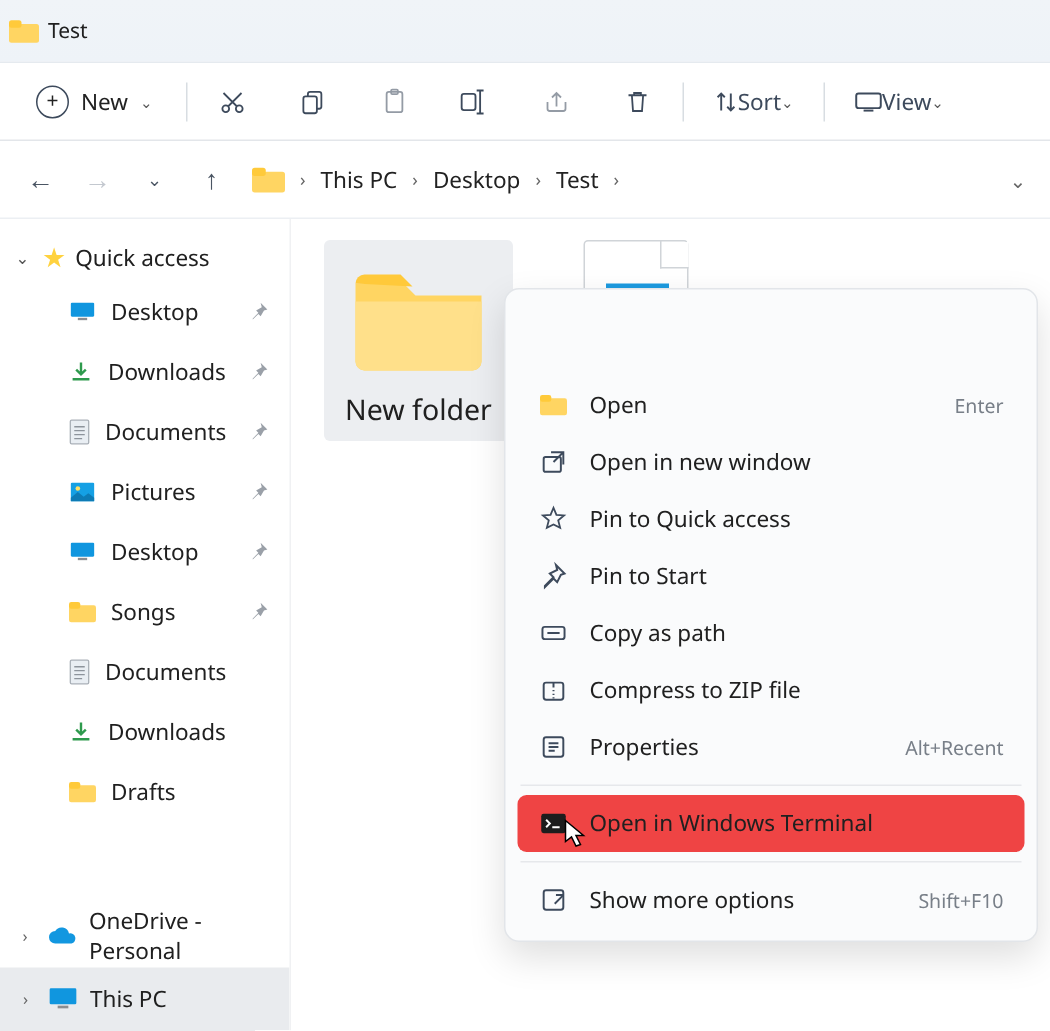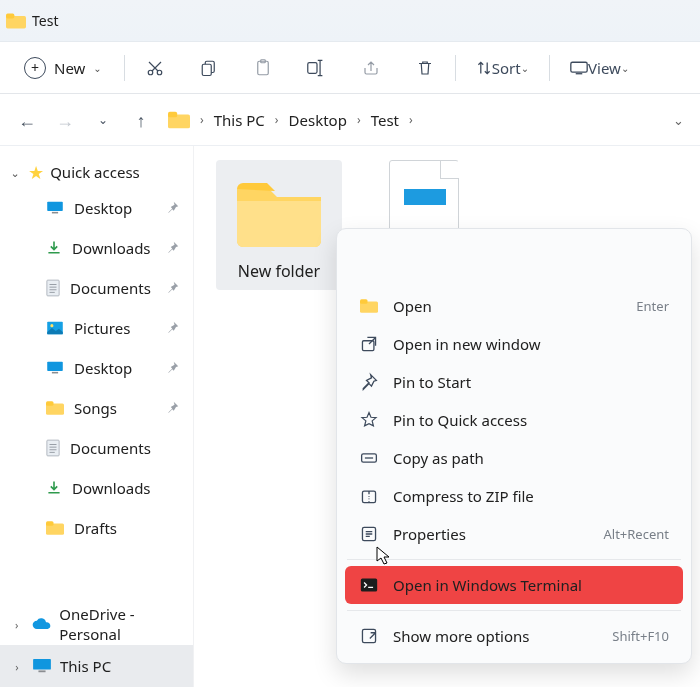--- a/index.html
+++ b/index.html
@@ -31,26 +31,26 @@
   .side-head .exp { font-size: 11px; color: #555; width: 14px; text-align: center; }
   .side-item { display: flex; align-items: center; height: 40px; padding-left: 38px; gap: 10px; font-size: 15px; position: relative; }
   .side-item .pin { position: absolute; right: 14px; color: #9aa0a8; font-size: 13px; }
   .side-bottom { margin-top: auto; }
   .side-root { display: flex; align-items: center; height: 42px; padding-left: 10px; gap: 8px; font-size: 15px; }
   .side-root .exp { font-size: 11px; color: #666; width: 14px; text-align: center; }
   .content { flex: 1; position: relative; padding: 14px 0 0 22px; }
   .item-tile { width: 126px; display: flex; flex-direction: column; align-items: center; }
   .item-tile.selected { background: #eceef1; border-radius: 4px; }
   .tile-icon { width: 100px; height: 88px; display: flex; align-items: center; justify-content: center; margin-top: 8px; }
-  .tile-label { font-size: 16px; padding: 4px 0 8px; }
+  .tile-label { font-size: 19px; padding: 4px 0 8px; }
   .file-tile { position: absolute; left: 170px; top: 14px; width: 120px; display: flex; flex-direction: column; align-items: center; }
   .file-icon-box { width: 70px; height: 86px; background: #fff; border: 1px solid #d0d4d8; border-radius: 3px; position: relative; }
   .file-icon-box:before { content: ""; position: absolute; top: -1px; right: -1px; width: 18px; height: 18px; background: linear-gradient(135deg, transparent 49%, #fff 51%); border-bottom: 1px solid #d0d4d8; border-left: 1px solid #d0d4d8; }
   .file-stripe { position: absolute; left: 14px; top: 28px; width: 42px; height: 16px; background: #1d9be0; }
-  .ctx { position: absolute; left: 142px; top: 46px; width: 356px; background: #fafbfc; border: 1px solid #e2e5e9; border-radius: 10px; box-shadow: 0 10px 24px rgba(0,0,0,0.13); padding: 8px 6px; z-index: 50; margin-top: 36px; }
+  .ctx { position: absolute; left: 142px; top: 46px; width: 356px; background: #fafbfc; border: 1px solid #e2e5e9; border-radius: 10px; box-shadow: 0 10px 24px rgba(0,0,0,0.13); padding: 8px 6px; z-index: 50; }
   .ctx-top { display: flex; gap: 6px; padding: 4px 6px 10px; }
   .ctx-top .tb { width: 42px; height: 36px; display: flex; align-items: center; justify-content: center; color: #3d4a5c; }
   .ctx-item { height: 38px; display: flex; align-items: center; padding: 0 14px; gap: 14px; font-size: 15px; border-radius: 6px; margin: 0 2px; }
   .ctx-item .short { margin-left: auto; color: #787f88; font-size: 13px; text-align: center; }
   .ctx-item.hover { background: #ef4444; }
   .ctx-sep { height: 1px; background: #e6e8eb; margin: 6px 4px; }
   .ic { width: 20px; height: 20px; display: flex; align-items: center; justify-content: center; }
   .cursor { position: absolute; width: 16px; height: 20px; left: 182px; top: 400px; z-index: 60; }
   
   svg { overflow: visible; }
@@ -326,33 +326,33 @@
             <span class="ic">
               <svg width="18" height="18" viewBox="0 0 22 22" fill="none">
                 <rect x="3" y="7" width="14" height="12" rx="1.5" stroke="#3d4a5c" stroke-width="1.6"></rect>
                 <path d="M9 3 h10 v10 M19 3 l-8 8" stroke="#3d4a5c" stroke-width="1.6"></path>
               </svg>
             </span>
             <span>Open in new window</span>
           </div>
           <div class="ctx-item">
             <span class="ic">
-              <svg width="18" height="18" viewBox="0 0 22 22" fill="none">
-                <path d="M13 2 l7 7 -3 1 -3 6 -3 -3 -7 7 0 -1 7 -7 -3 -3 6 -3 z" stroke="#3d4a5c" stroke-width="1.6"></path>
-              </svg>
-            </span>
-            <span>Pin to Start</span>
-          </div>
-          <div class="ctx-item">
-            <span class="ic">
               <svg width="18" height="18" viewBox="0 0 24 24" fill="none">
                 <path d="M12 2 l2.6 6.3 6.8 .5 -5.2 4.4 1.7 6.6 L12 16.8 6.1 19.8 7.8 13.2 2.6 8.8 9.4 8.3 Z" stroke="#3d4a5c" stroke-width="1.6"></path>
               </svg>
             </span>
             <span>Pin to Quick access</span>
+          </div>
+          <div class="ctx-item">
+            <span class="ic">
+              <svg width="18" height="18" viewBox="0 0 22 22" fill="none">
+                <path d="M13 2 l7 7 -3 1 -3 6 -3 -3 -7 7 0 -1 7 -7 -3 -3 6 -3 z" stroke="#3d4a5c" stroke-width="1.6"></path>
+              </svg>
+            </span>
+            <span>Pin to Start</span>
           </div>
           <div class="ctx-item">
             <span class="ic">
               <svg width="18" height="18" viewBox="0 0 22 22" fill="none">
                 <rect x="2" y="6" width="18" height="10" rx="2" stroke="#3d4a5c" stroke-width="1.6"></rect>
                 <path d="M6 11 h10" stroke="#3d4a5c" stroke-width="1.6"></path>
               </svg>
             </span>
             <span>Copy as path</span>
           </div>

